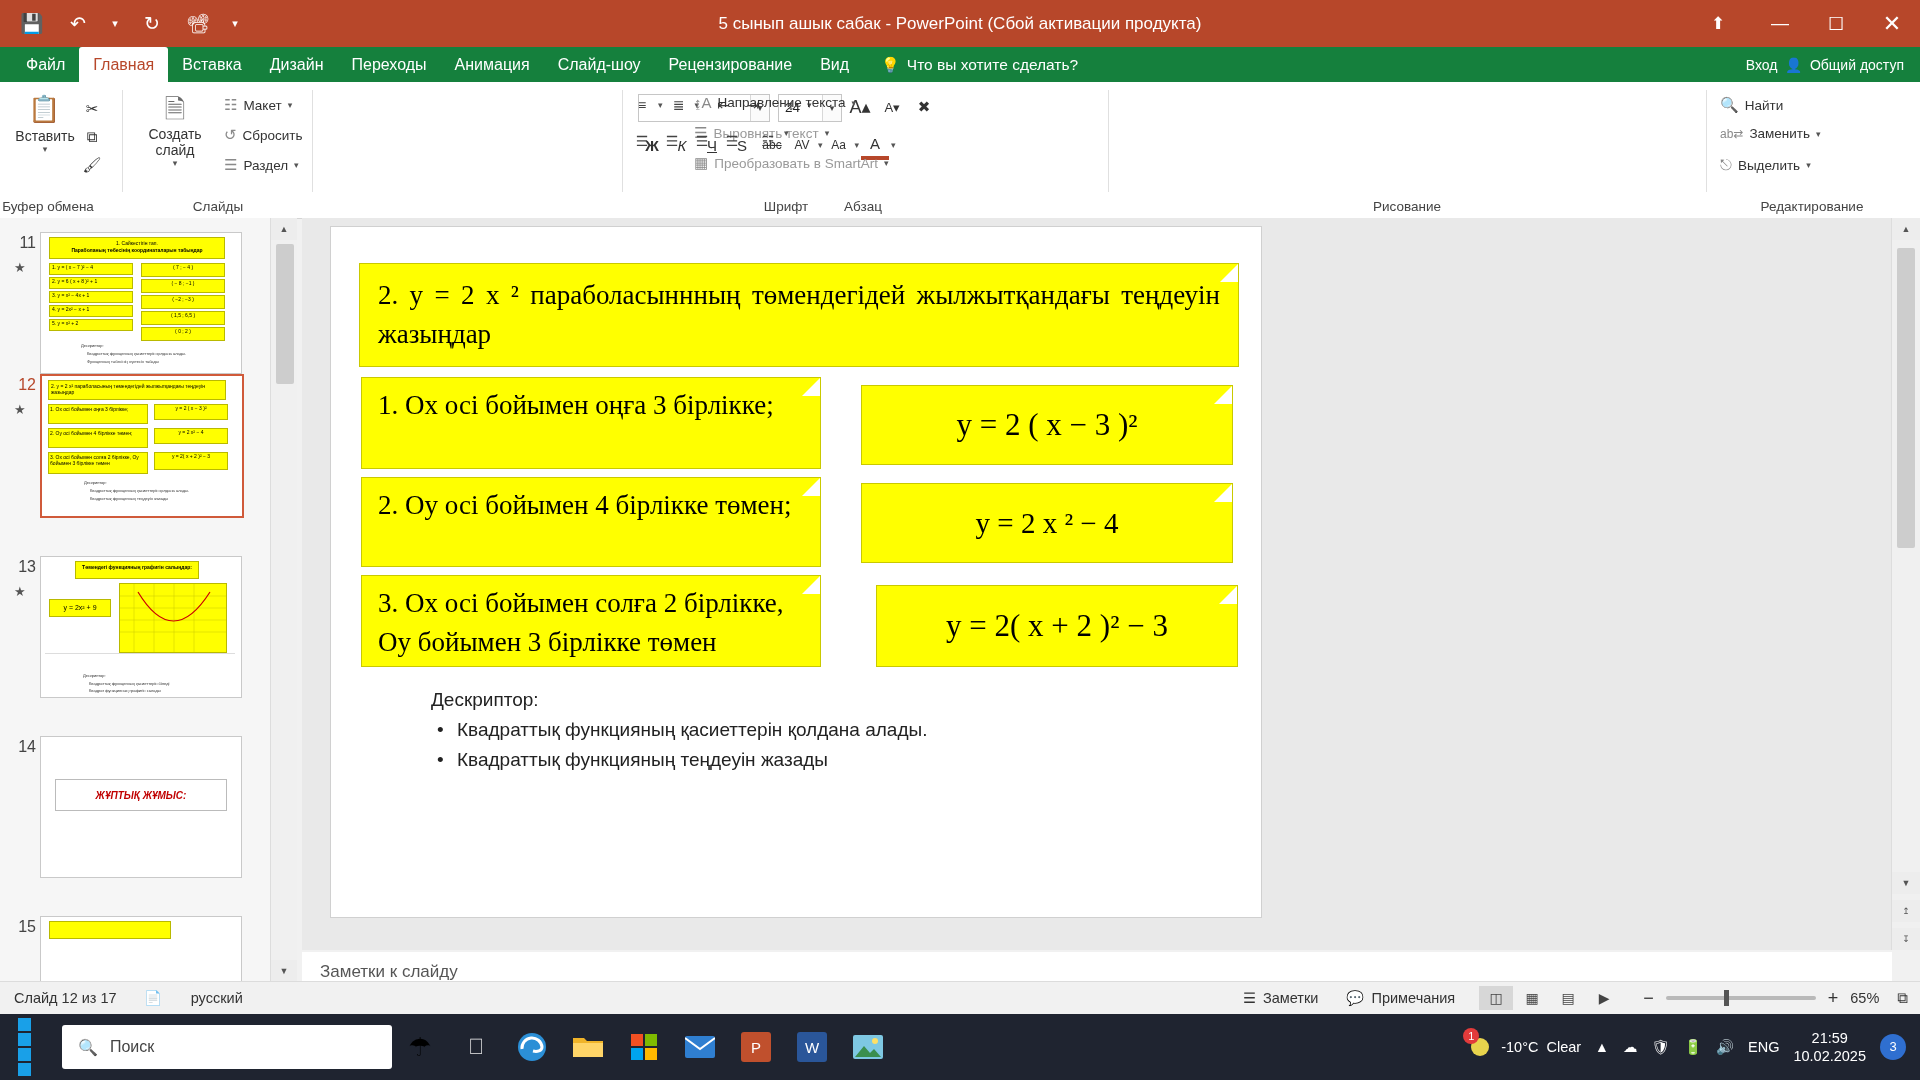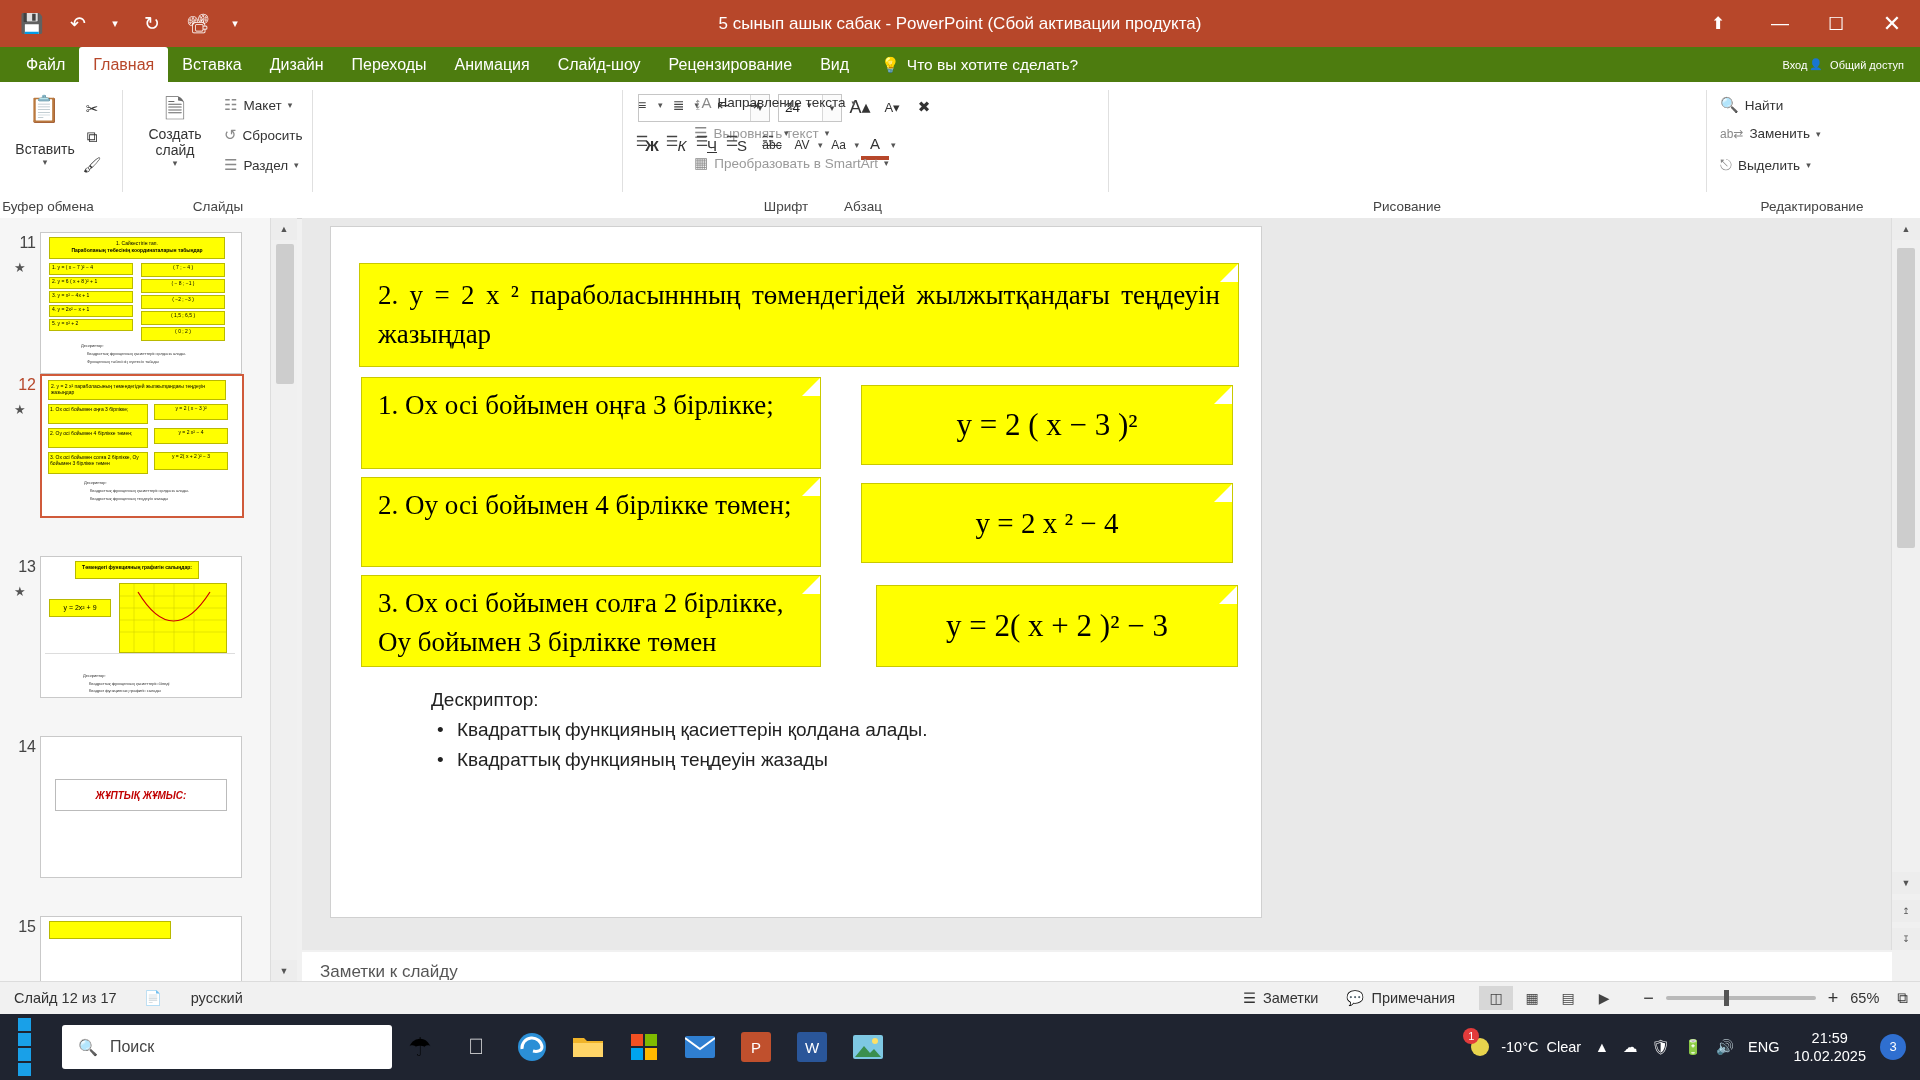--- a/index.html
+++ b/index.html
@@ -11,27 +11,27 @@
   .qat{position:absolute;left:0;top:0;height:47px;display:flex;align-items:center;gap:2px;padding-left:10px;}
   .qat-btn{width:44px;height:40px;display:flex;align-items:center;justify-content:center;color:#fff;font-size:19px;}
   .qat-btn.small{width:26px;font-size:11px;}
   .title-text{position:absolute;left:0;top:0;width:1920px;height:47px;line-height:47px;text-align:center;font-size:17px;color:#fff;}
   .win-btns{position:absolute;right:0;top:0;height:47px;display:flex;align-items:center;}
   .win-btn{width:56px;height:47px;display:flex;align-items:center;justify-content:center;color:#fff;font-size:18px;}
   .win-btn.close{font-size:22px;}
   .share-up{position:absolute;right:180px;top:0;height:47px;width:44px;display:flex;align-items:center;justify-content:center;color:#fff;font-size:17px;}
 
   
-  .tabsrow{position:absolute;left:0;top:47px;width:1920px;height:35px;background:#4d7c0f;color:#fff;font-size:16px;}
+  .tabsrow{position:absolute;left:0;top:47px;width:1920px;height:35px;background:#15803d;color:#fff;font-size:16px;}
   .tabs{display:flex;align-items:stretch;height:35px;padding-left:12px;}
   .tab{padding:0 14px;height:35px;line-height:35px;color:#fff;white-space:nowrap;}
   .tab.active{background:#fff;color:#b7472a;border-top-left-radius:3px;border-top-right-radius:3px;}
   .tellme{display:flex;align-items:center;gap:7px;padding-left:18px;height:35px;color:#fff;font-size:15.5px;}
   .bulb{font-size:15px;}
-  .right-login{position:absolute;right:0;top:0;height:35px;display:flex;align-items:center;gap:2px;padding-right:16px;font-size:11px;}
+  .right-login{position:absolute;right:0;top:0;height:35px;display:flex;align-items:center;gap:8px;padding-right:16px;font-size:14px;}
   .share-chip{display:flex;align-items:center;gap:7px;}
 
   
   .ribbon{position:absolute;left:0;top:82px;width:1920px;height:136px;background:#fff;border-bottom:1px solid #d4d4d4;}
   .grp{position:absolute;top:0;height:136px;}
   .grp-label{position:absolute;bottom:4px;width:100%;text-align:center;font-size:13.5px;color:#444;}
   .grp-sep{position:absolute;top:8px;bottom:26px;width:1px;background:#e0e0e0;}
 
   .big-btn{display:flex;flex-direction:column;align-items:center;justify-content:center;width:74px;color:#333;font-size:14px;}
   .ico{font-size:26px;line-height:30px;color:#6b6b6b;}
@@ -131,21 +131,21 @@
         <span>Общий доступ</span>
       </span>
     </div>
   </div>
 
   <div class="ribbon">
 
     <div class="grp" style="left:0;width:96px;">
       <div class="big-btn" style="position:absolute;left:8px;top:12px;">
         <span class="ico">📋</span>
-        <span style="margin-top:17px;">Вставить</span>
+        <span style="margin-top:4px;">Вставить</span>
         <span class="caret">▾</span>
       </div>
       <div class="grp-label">Буфер обмена</div>
     </div>
     <div class="grp" style="left:78px;width:28px;">
       <div class="fmt-btn" style="position:absolute;left:0;top:14px;">✂</div>
       <div class="fmt-btn" style="position:absolute;left:0;top:42px;">⧉</div>
       <div class="fmt-btn" style="position:absolute;left:0;top:70px;">🖌</div>
     </div>
     <div class="grp-sep" style="left:122px;"></div>

